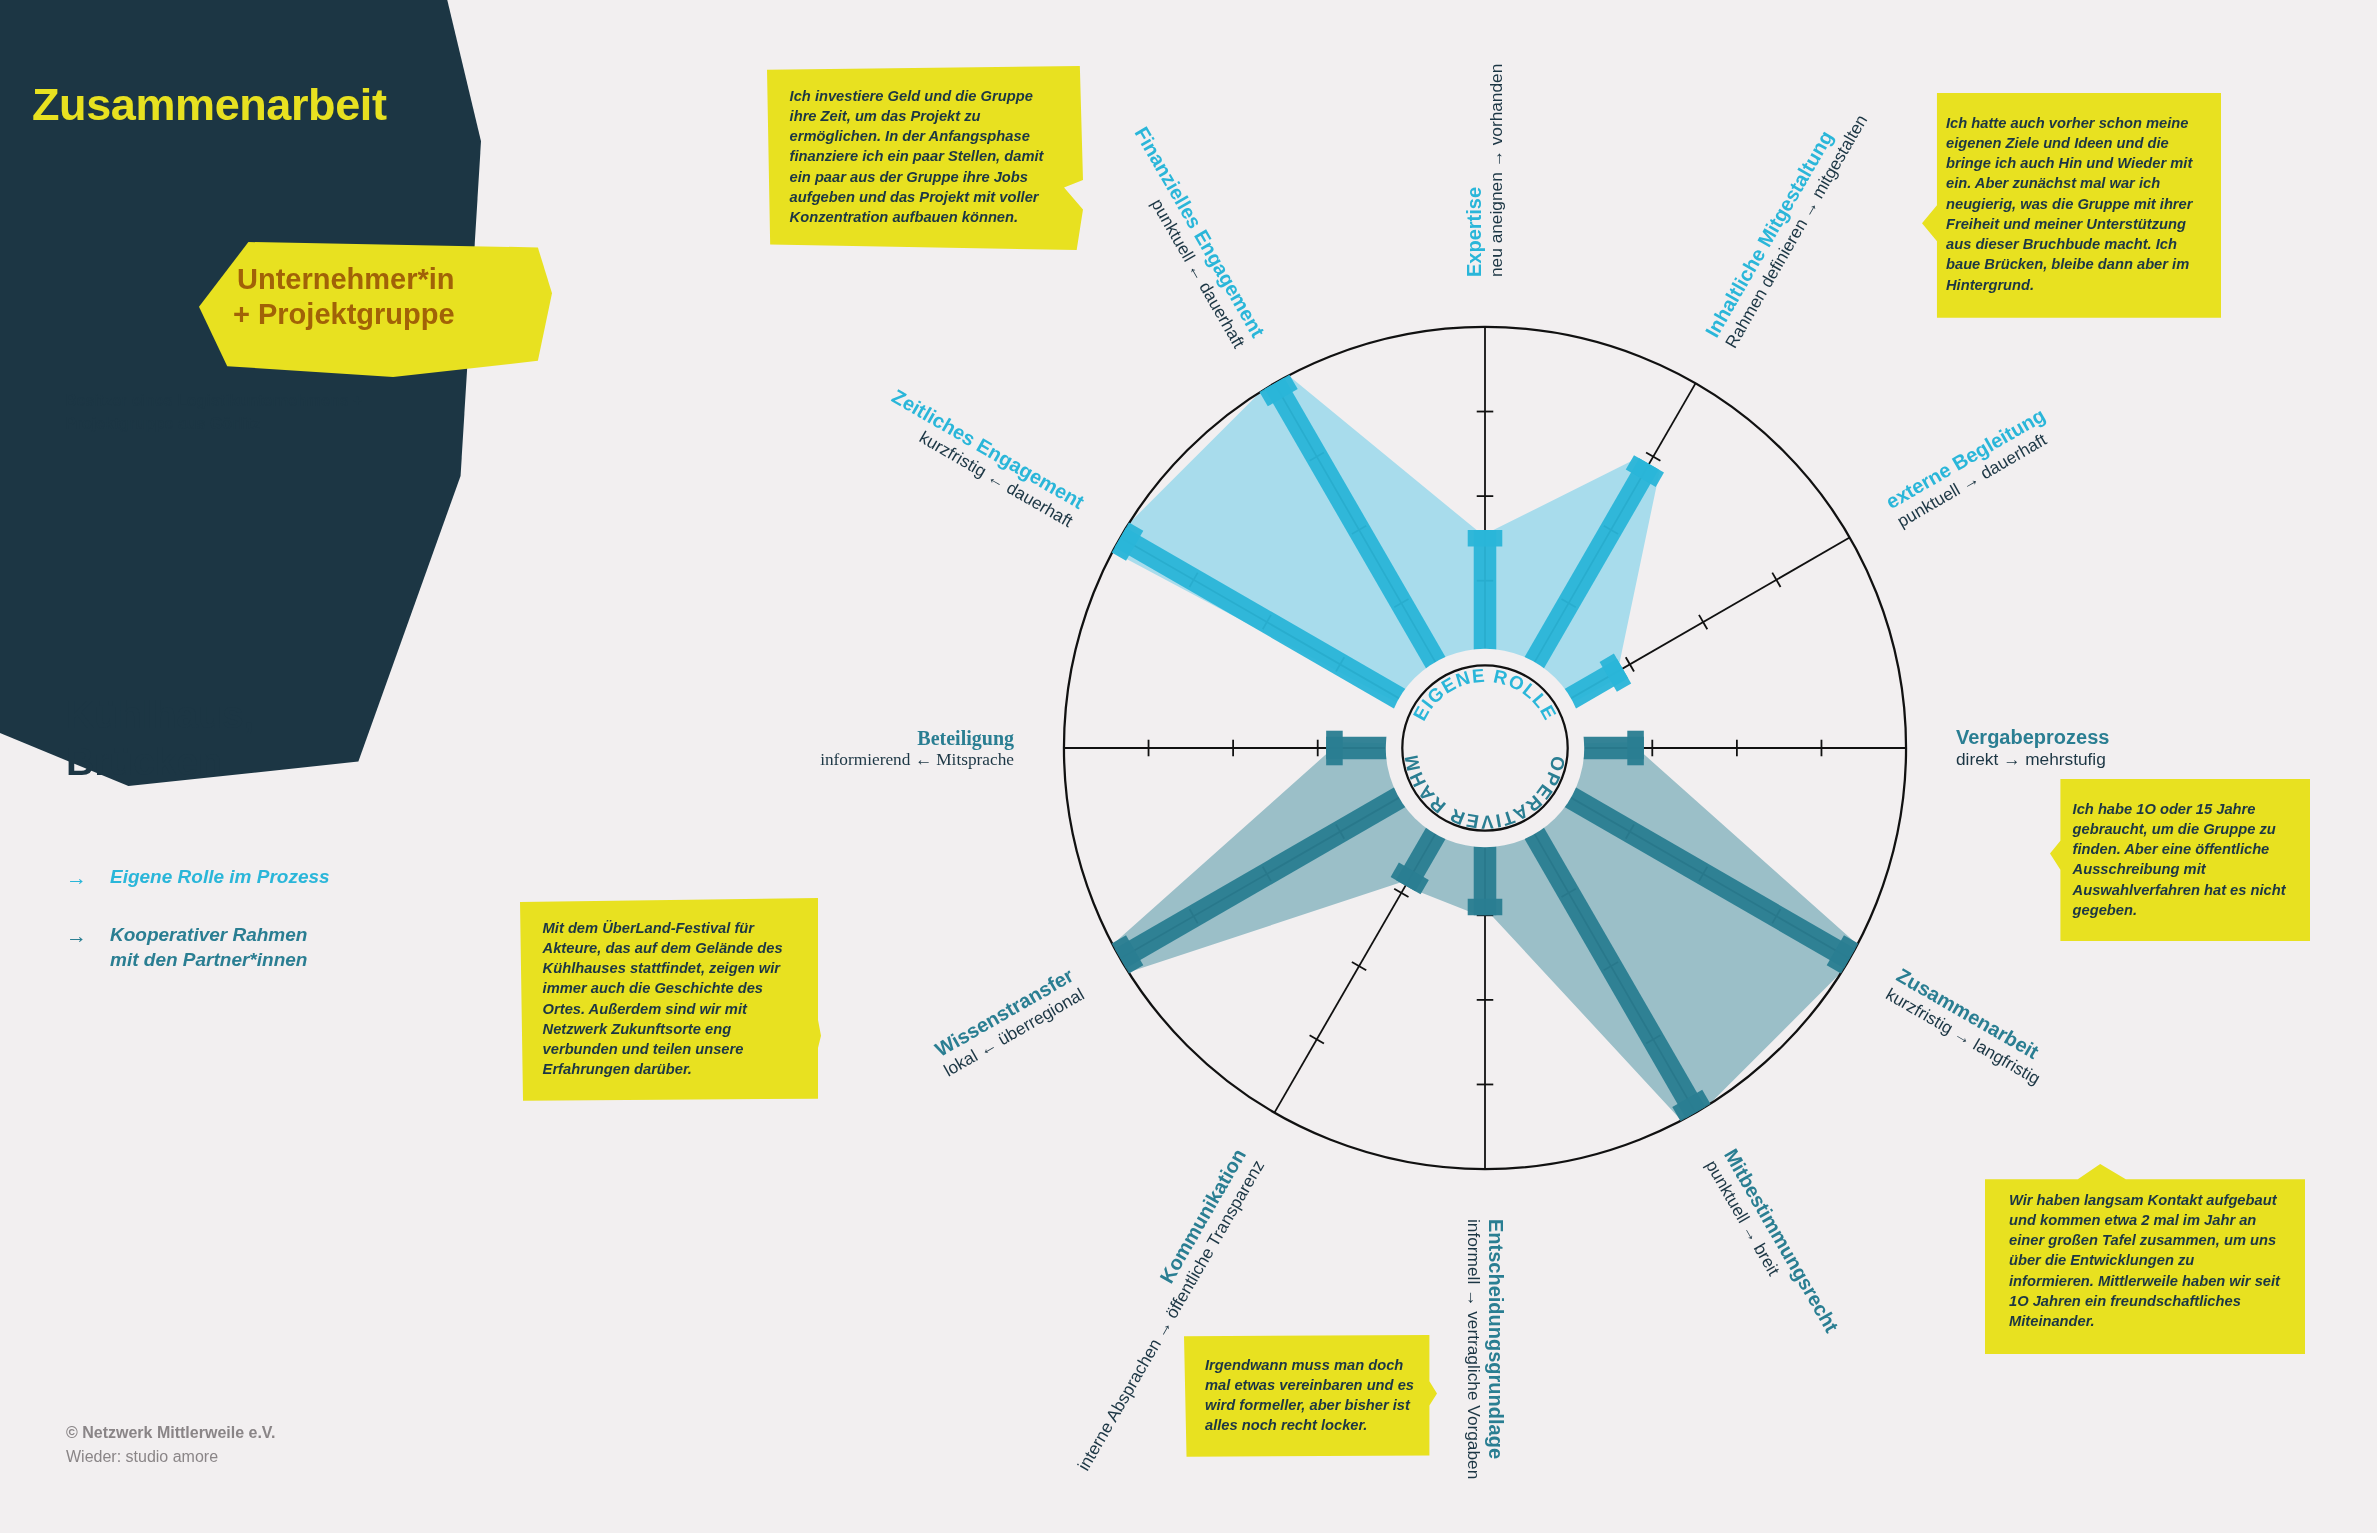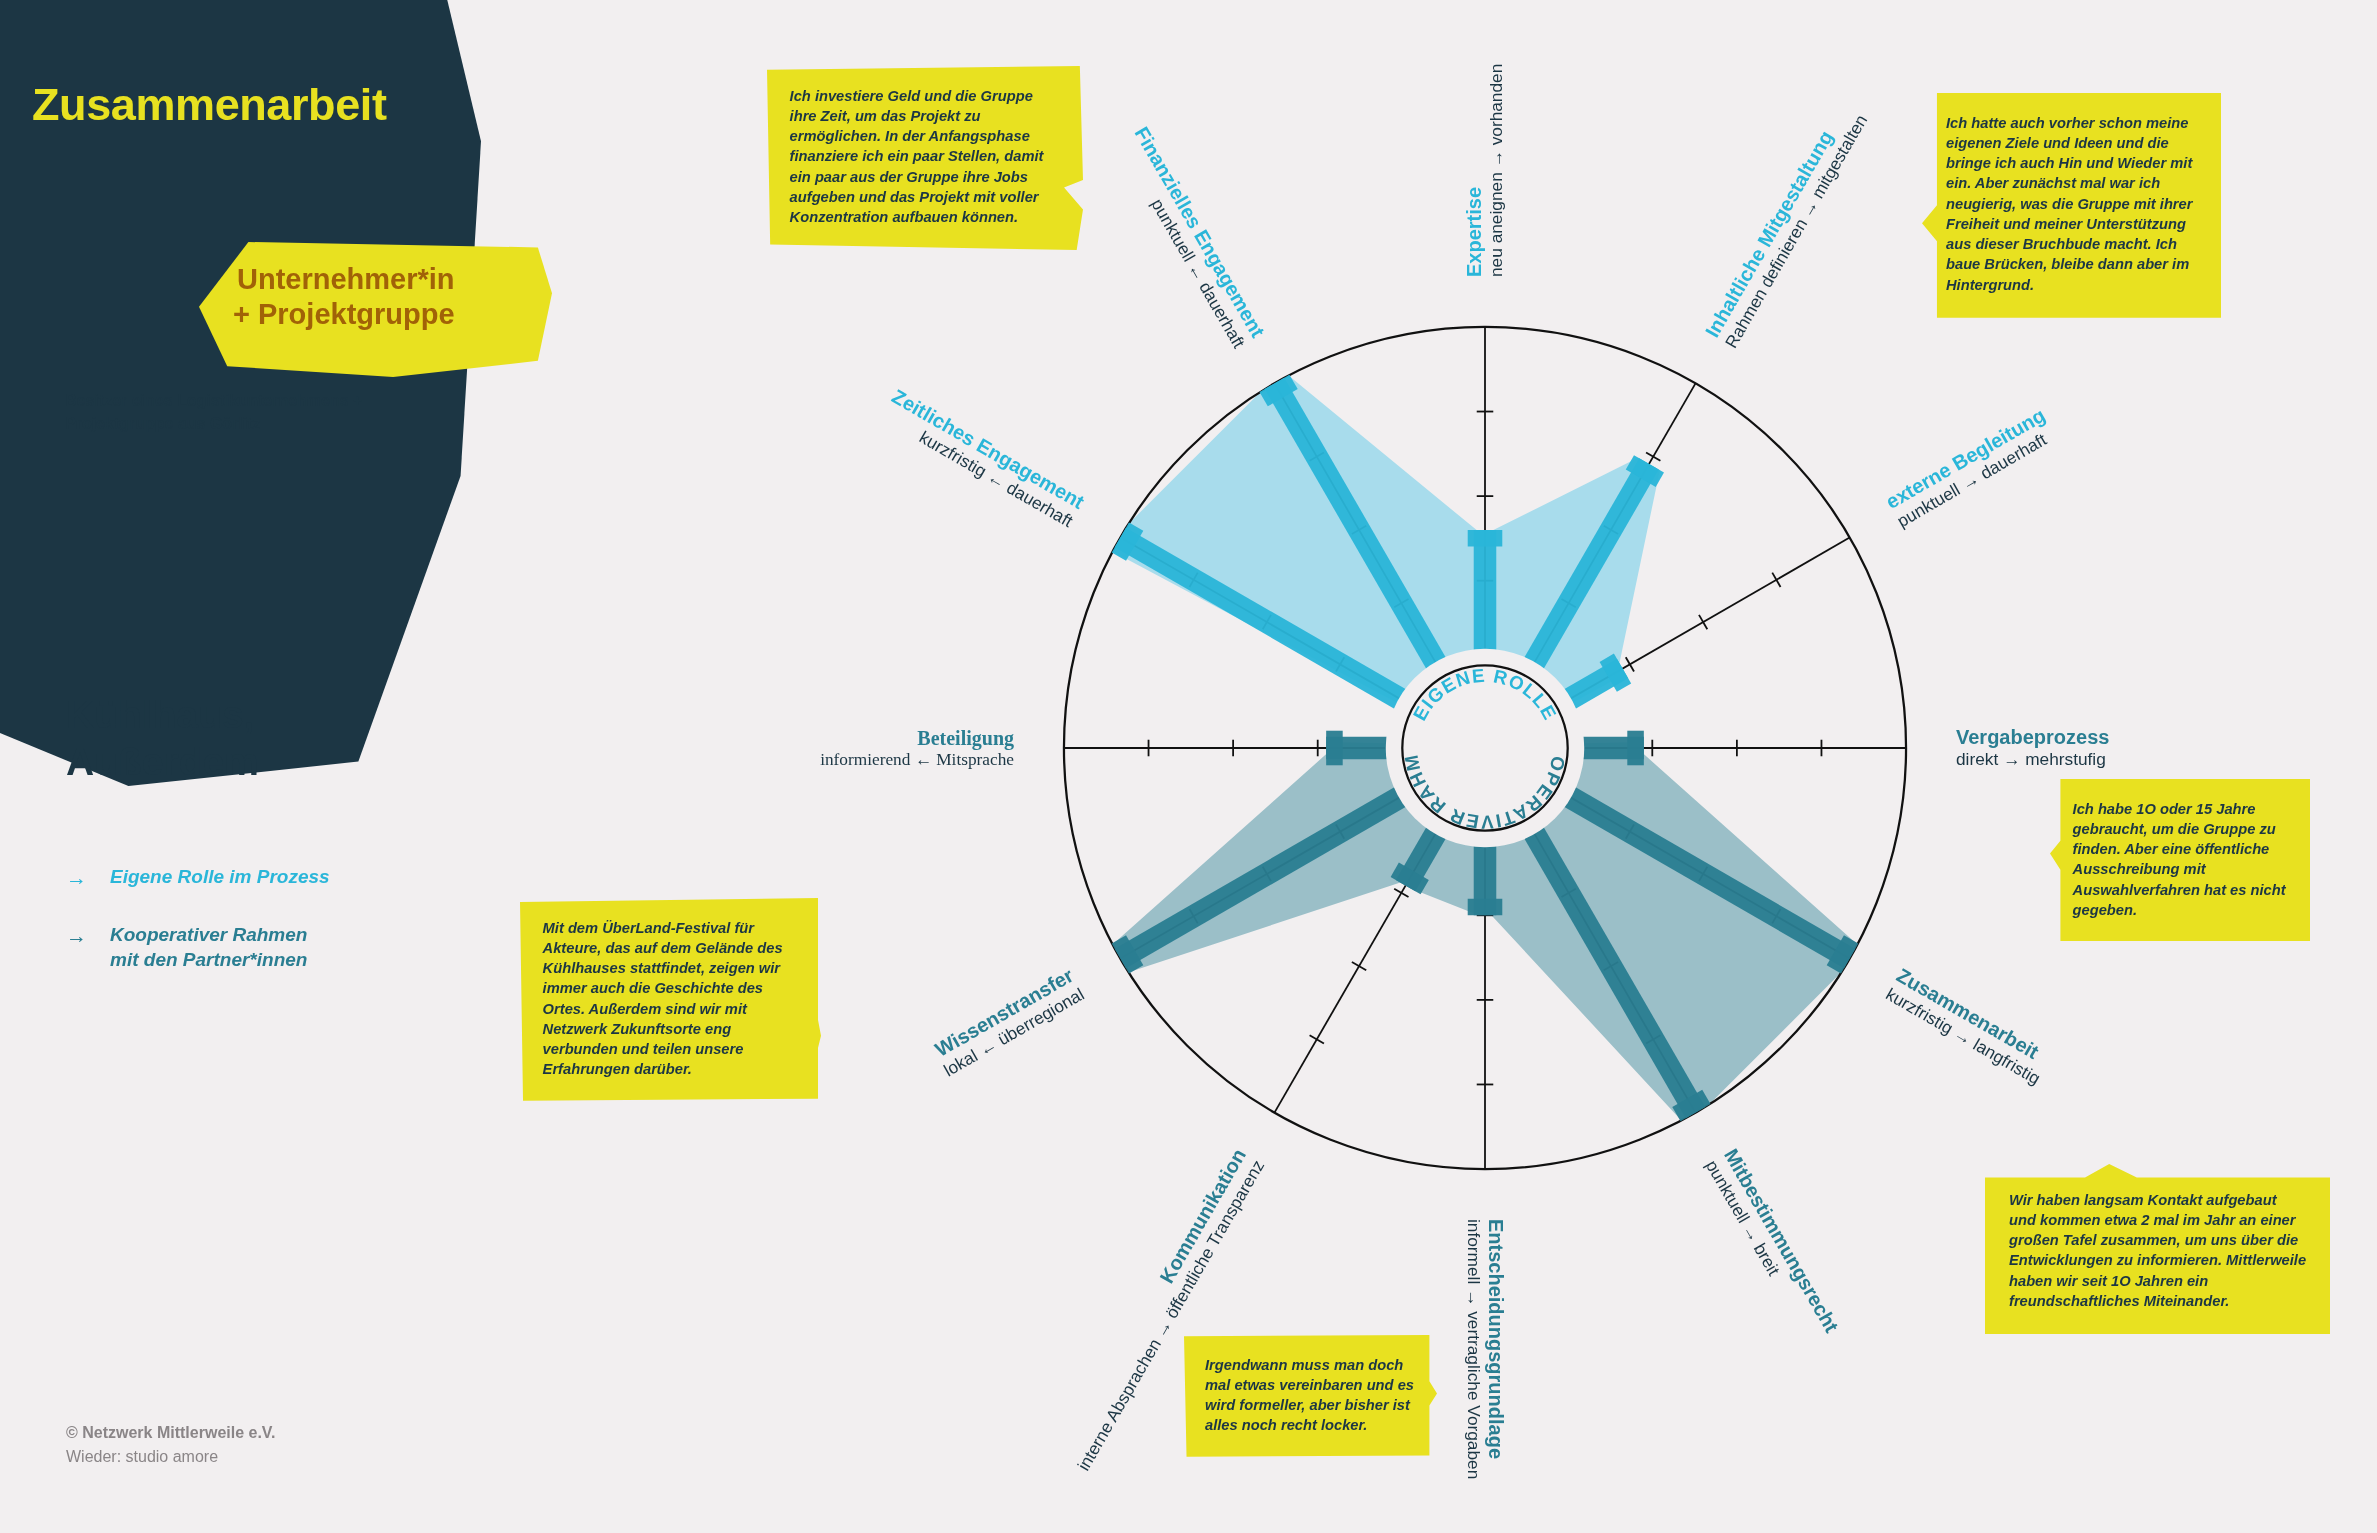--- a/index.html
+++ b/index.html
@@ -79,21 +79,21 @@
   <div>+ Projektgruppe</div>
 </div>
 
 <div class="hdr-sub">
   <div>Besitzer eines Logistikunternehmens +</div>
   <div>Projektgruppe aus Görlitz</div>
 </div>
 
 <div class="place">
   <div>Kühlhaus,</div>
-  <div>Außerdem</div>
+  <div>Brücken</div>
 </div>
 
 <div class="legend">
   <div class="legend-row">
     <span class="legend-arrow lg-a">→</span>
     <span class="legend-lbl lg-a">Eigene Rolle im Prozess</span>
   </div>
   <div class="legend-row">
     <span class="legend-arrow lg-b">→</span>
     <span class="legend-lbl lg-b">
@@ -116,21 +116,21 @@
 <div class="co" style="left:1922px;top:93px;width:299px;padding:19.5px 22.6px 22.6px 24px;
             clip-path:polygon(5% 0%, 100% 0%, 100% 100%, 5% 100%, 5% 66%, 0% 58%, 5% 50%);">
   <span>Ich hatte auch vorher schon meine eigenen Ziele und Ideen und die bringe ich auch Hin und Wieder mit ein. Aber zunächst mal war ich neugierig, was die Gruppe mit ihrer Freiheit und meiner Unterstützung aus dieser Bruchbude macht. Ich baue Brücken, bleibe dann aber im Hintergrund.</span>
 </div>
 
 <div class="co" style="left:2050px;top:779px;width:260px;padding:19.5px 19.5px 21px 22.6px;
             clip-path:polygon(4% 0%, 100% 0%, 100% 100%, 4% 100%, 4% 56%, 0% 46%, 4% 38%);">
   <span>Ich habe 1O oder 15 Jahre gebraucht, um die Gruppe zu finden. Aber eine öffentliche Ausschreibung mit Auswahlverfahren hat es nicht gegeben.</span>
 </div>
 
-<div class="co" style="left:1985px;top:1164px;width:345px;padding:25.6px 22.6px 22.6px 24px;
+<div class="co" style="left:1985px;top:1164px;width:320px;padding:25.6px 22.6px 22.6px 24px;
             clip-path:polygon(0% 8%, 29% 8%, 36% 0%, 44% 8%, 100% 8%, 100% 100%, 0% 100%);">
   <span>Wir haben langsam Kontakt aufgebaut und kommen etwa 2 mal im Jahr an einer großen Tafel zusammen, um uns über die Entwicklungen zu informieren. Mittlerweile haben wir seit 1O Jahren ein freundschaftliches Miteinander.</span>
 </div>
 
 <div class="co" style="left:1184px;top:1335px;width:253px;padding:19.5px 19.5px 21px 21px;
             clip-path:polygon(0% 1%, 97% 0%, 97% 38%, 100% 48%, 97% 58%, 97% 99%, 1% 100%);">
   <span>Irgendwann muss man doch mal etwas vereinbaren und es wird formeller, aber bisher ist alles noch recht locker.</span>
 </div>
 
 <div class="co" style="left:520px;top:898px;width:301px;padding:19.5px 21px 21px 22.6px;

